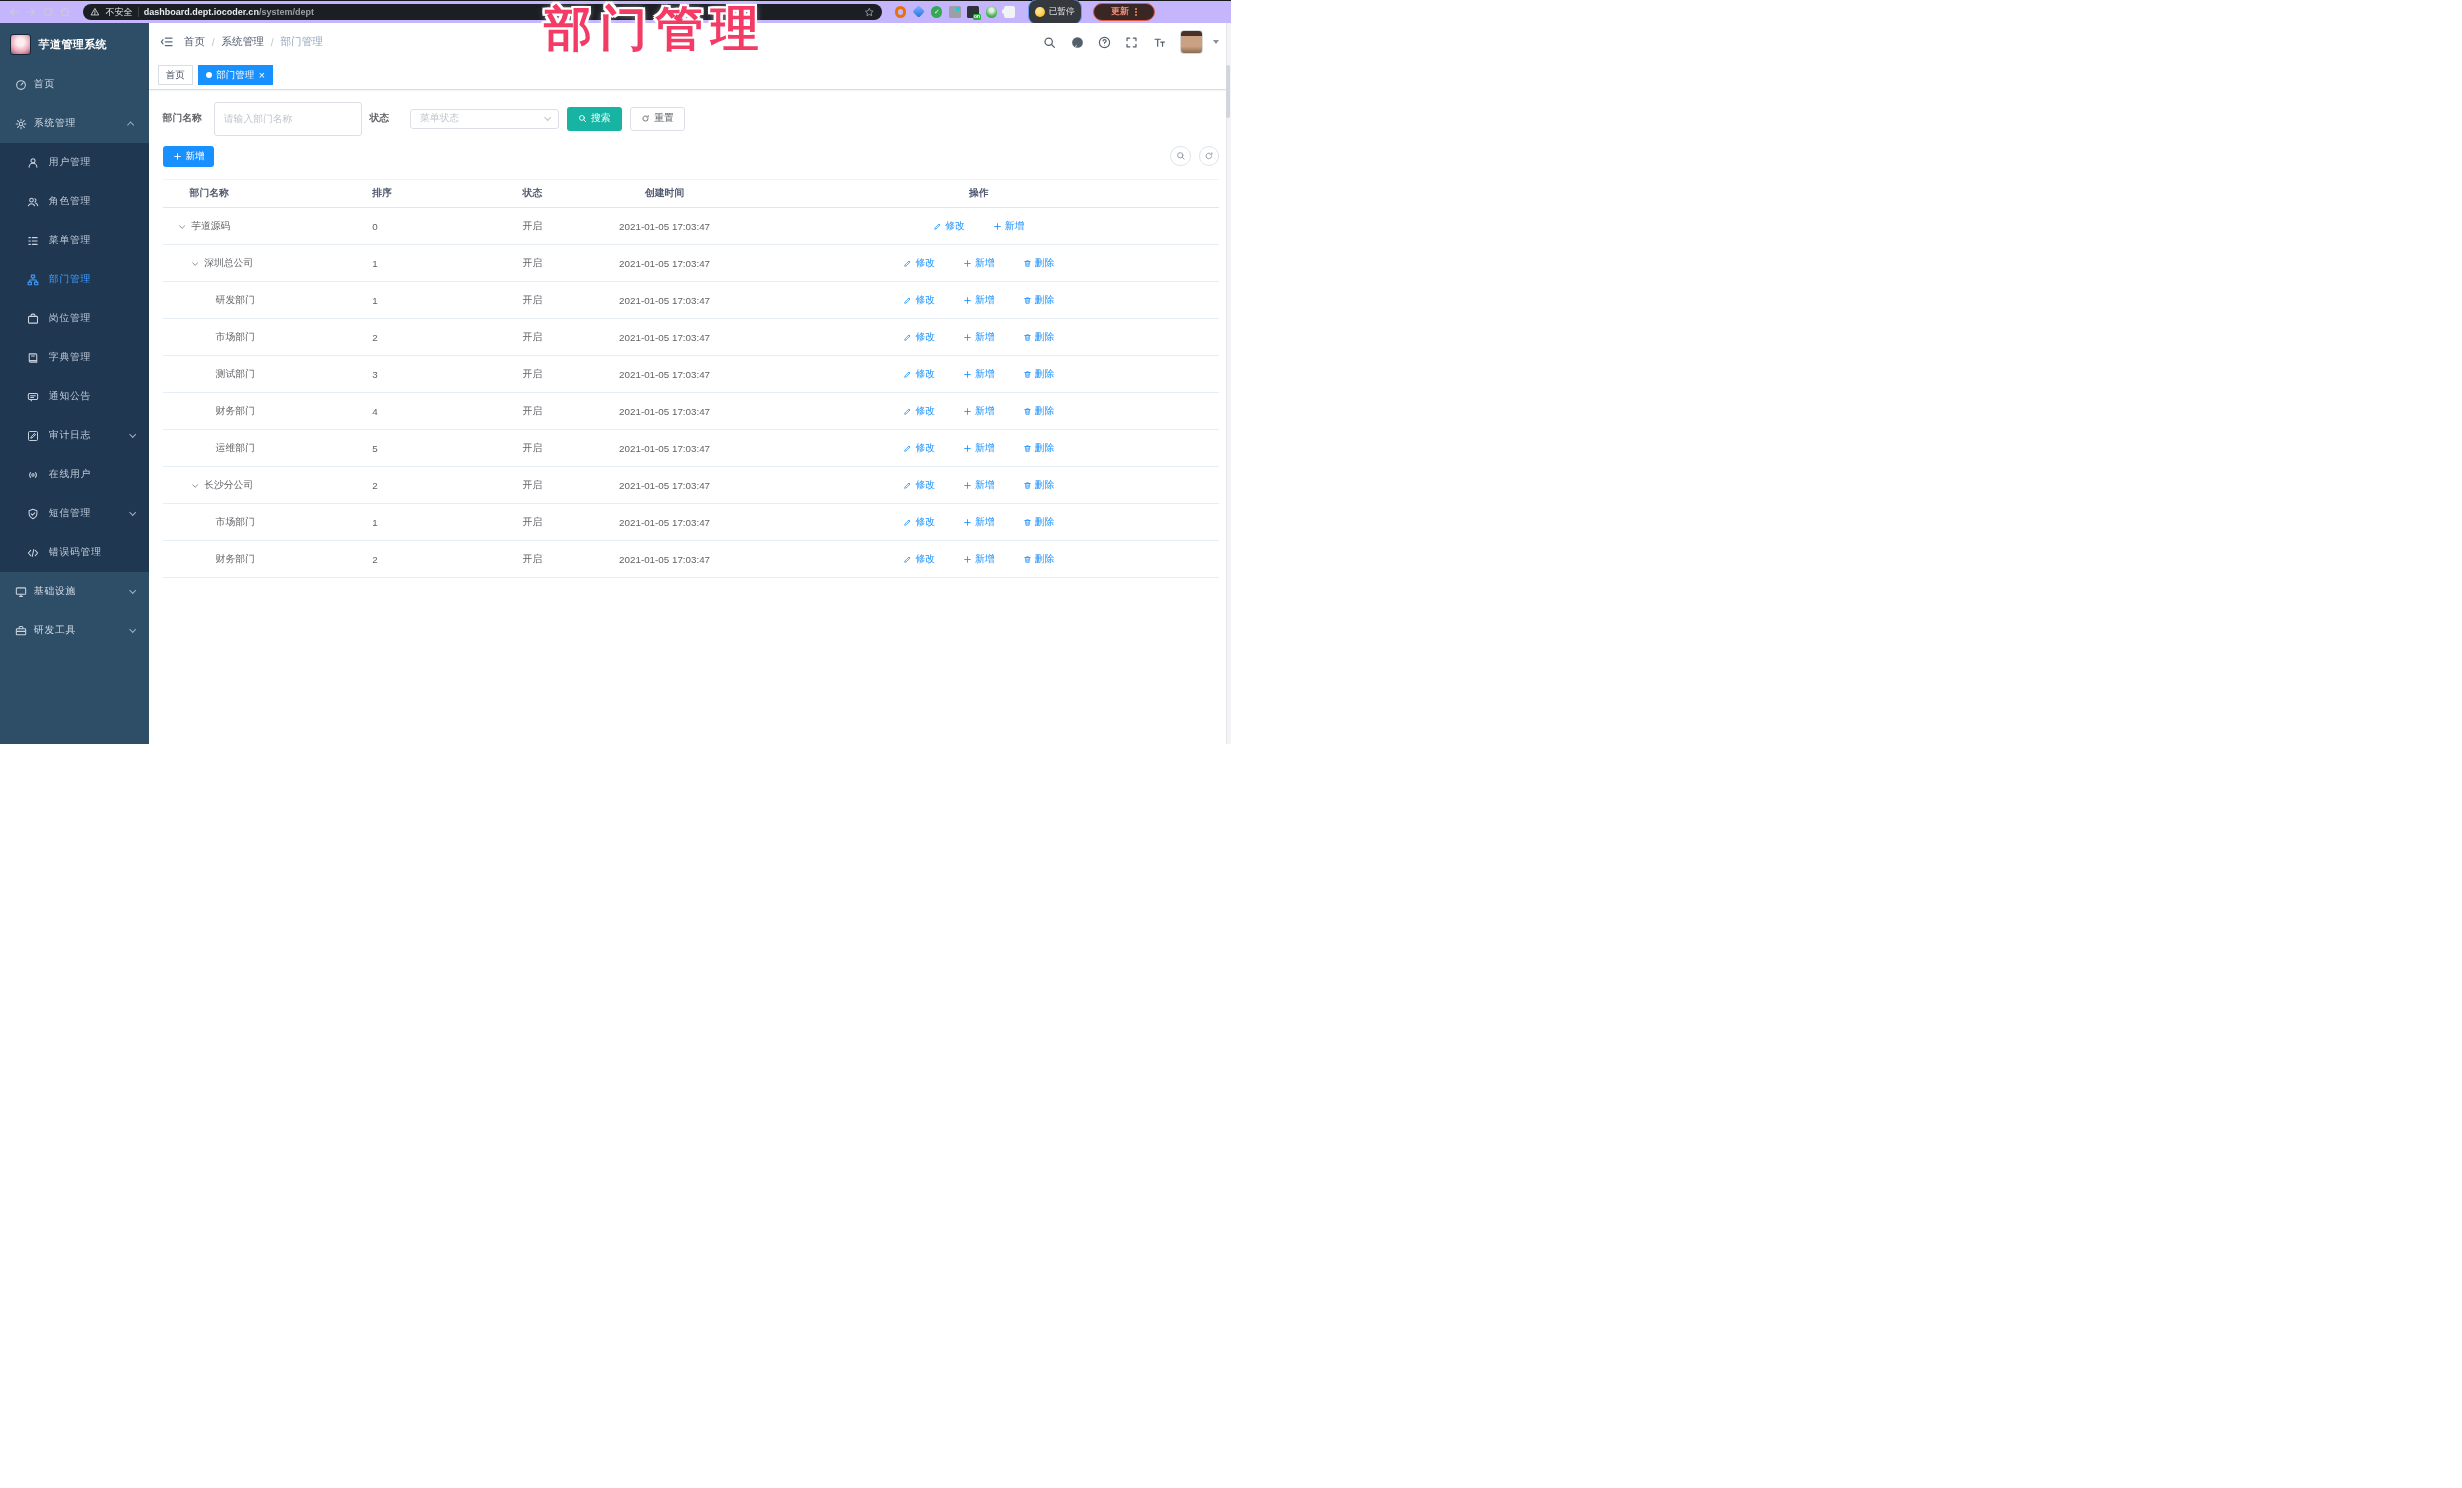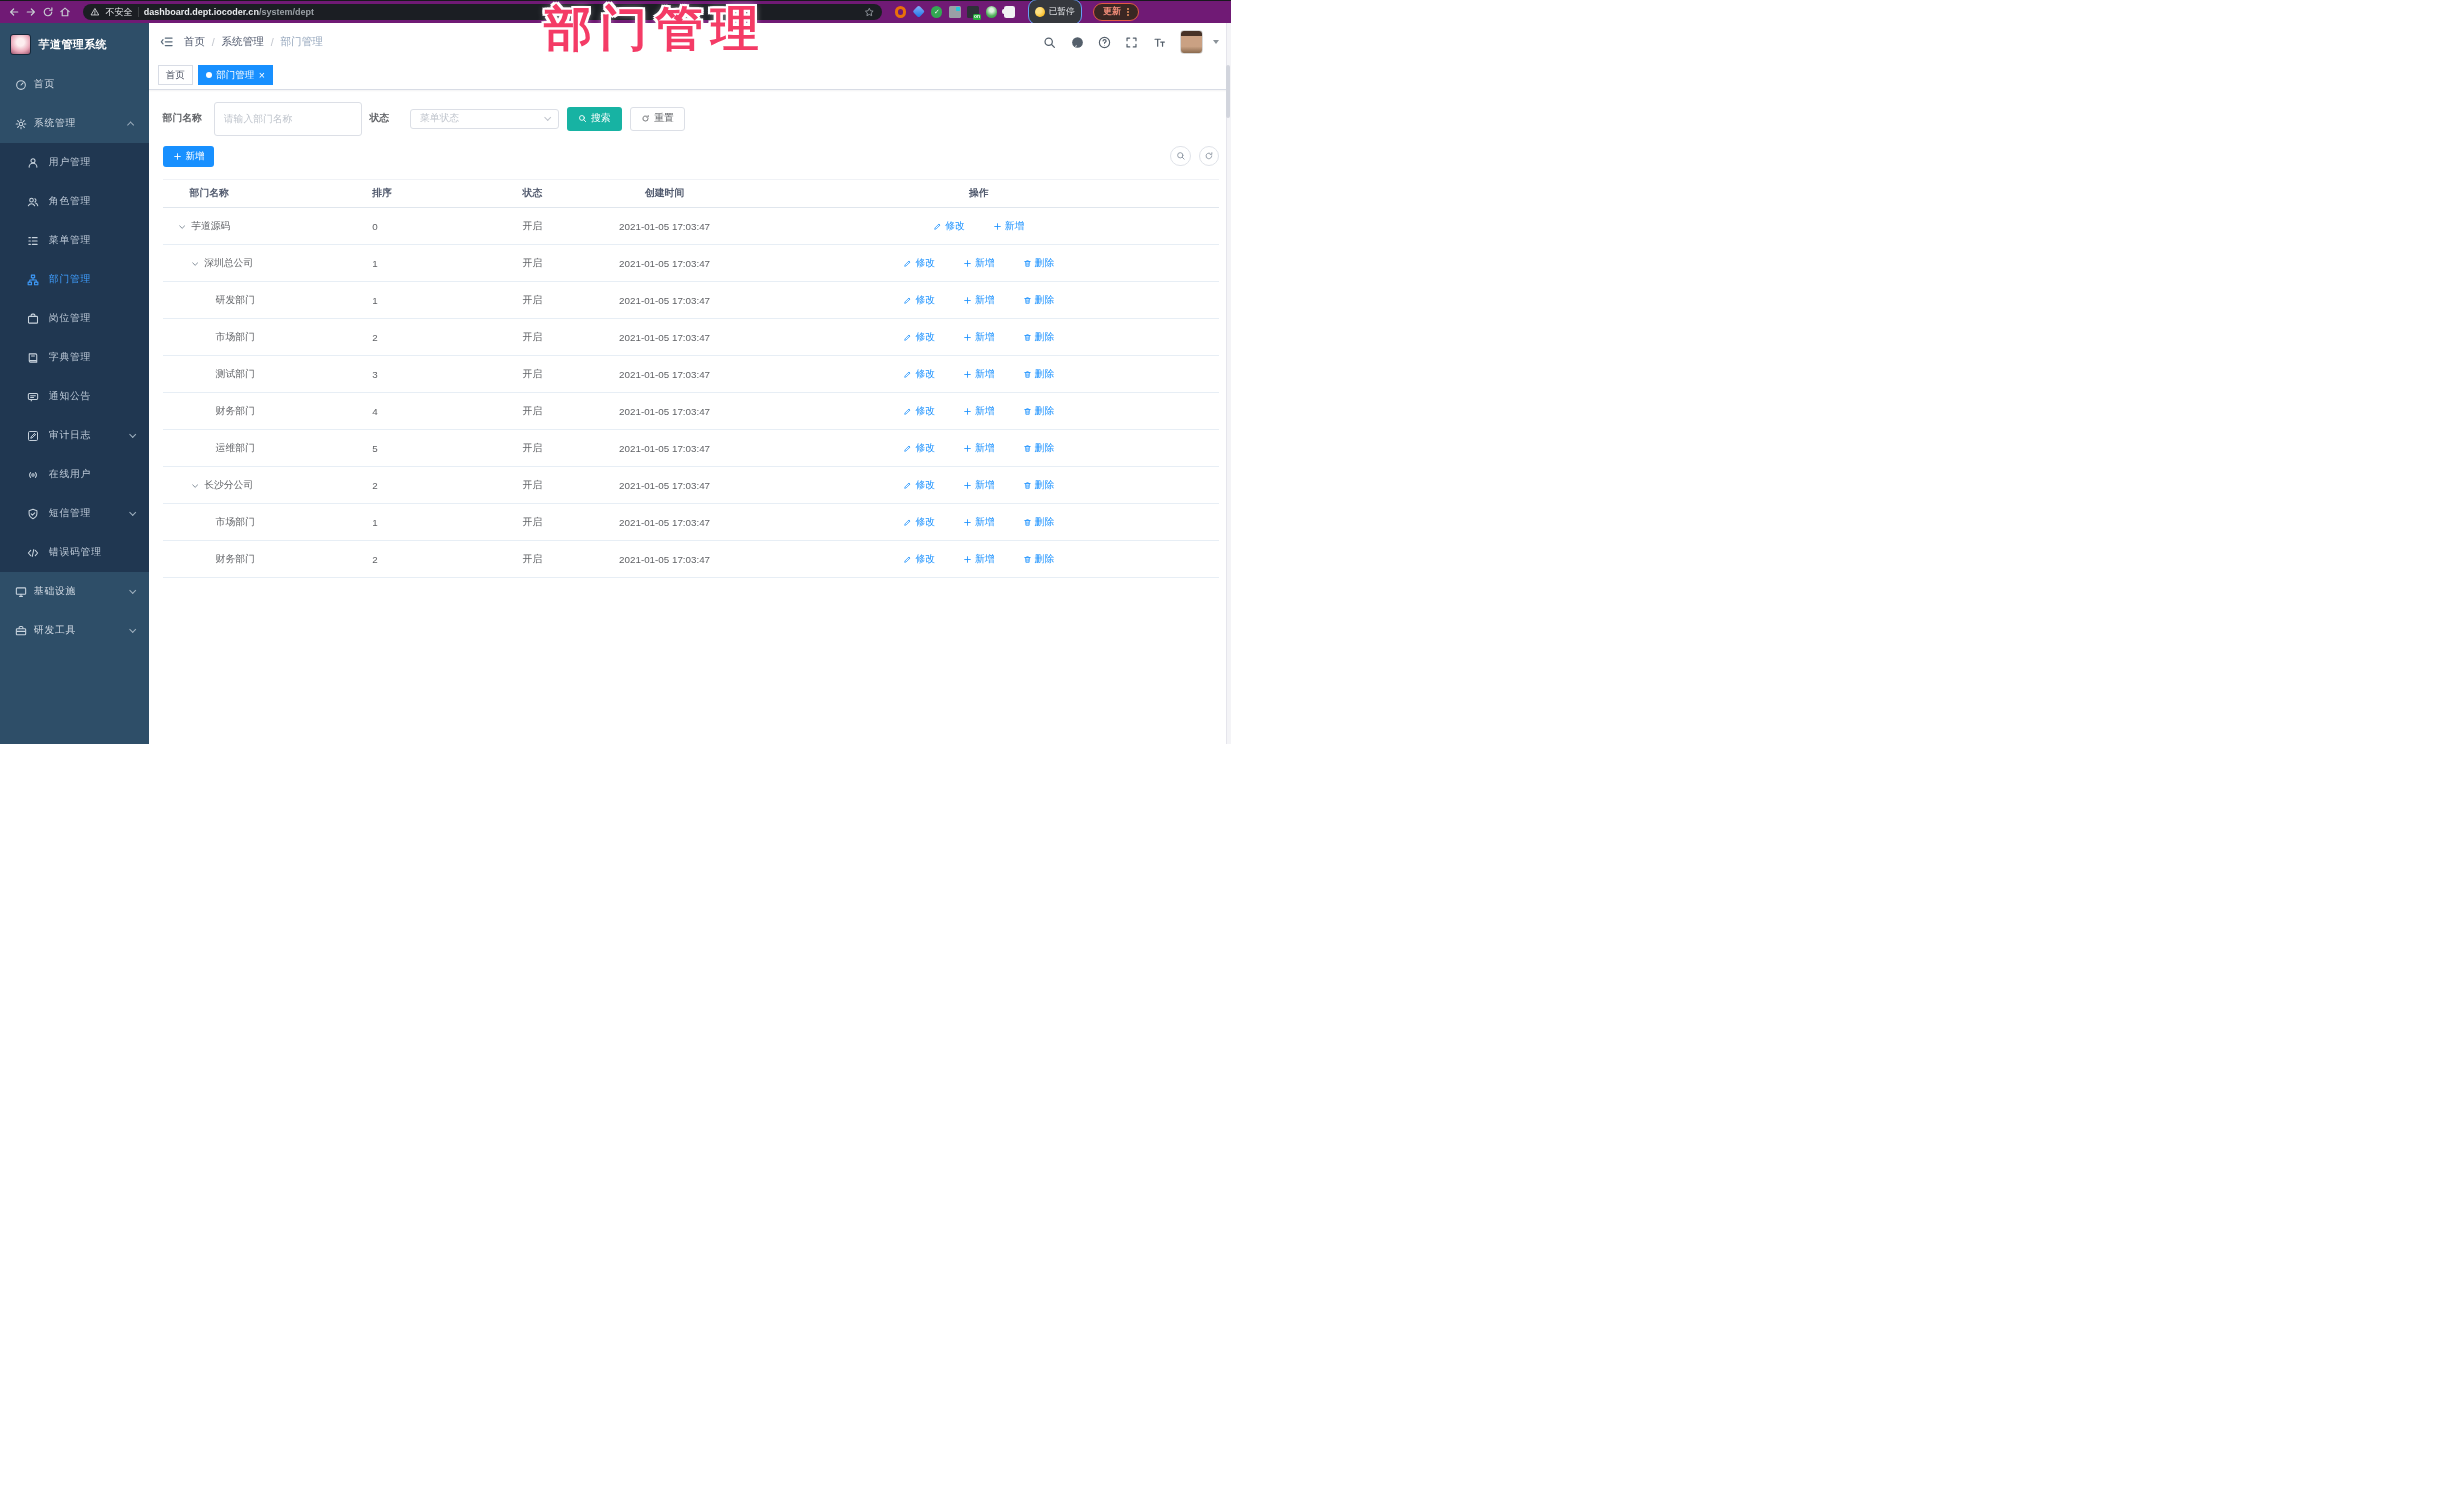--- a/index.html
+++ b/index.html
@@ -1,21 +1,21 @@
 <!DOCTYPE html>
 <html style="font-size:12px"><head>
 <meta charset="utf-8">
 <style>
   * { margin:0; padding:0; box-sizing:border-box; }
   html,body { background:#fff; }
   body { font-family:"Liberation Sans","DejaVu Sans",sans-serif; }
   .page { position:relative; width:1231px; height:744px; overflow:hidden; background:#fff; }
 
   
-  .browser-bar { height:23px; background:#701a75; border-top:1.5px solid #17191d;
+  .browser-bar { height:23px; background:#c4b5fd; border-top:1.5px solid #17191d;
     display:flex; align-items:center; padding:0 7.6px; gap:5.3px; }
   .nav-ic { width:12px; height:12px; color:#c7cbd1; flex:0 0 auto; display:flex; }
   .nav-ic svg { width:100%; height:100%; }
   .omnibox { flex:0 1 799px; height:16.7px; margin-left:6px; background:#1b1e23; border-radius:8.3px;
     display:flex; align-items:center; padding:0 7.6px; gap:5.3px; font-size:9px; color:#e8eaed; }
   .sec-ic { width:9.8px; height:9.8px; color:#dadce0; display:flex; }
   .omni-sep { width:0.8px; height:9.8px; background:#3c4043; }
   .url-host { color:#e8eaed; font-weight:bold; }
   .url-path { color:#9aa0a6; font-weight:bold; }
   .omni-star { margin-left:auto; width:10.6px; height:10.6px; color:#9aa0a6; display:flex; }
@@ -29,21 +29,21 @@
   .ext-on { background:#2d3138; border-radius:1.5px; }
   .ext-on .badge { position:absolute; right:-2.3px; bottom:-2.3px; background:#27ae3d; color:#fff; font-size:4.9px;
     padding:0 1.1px; border-radius:1.5px; line-height:6px; font-weight:bold; }
   .ext-person { border-radius:50%; background:radial-gradient(circle at 50% 35%,#dff3e0 20%,#52b25c 60%,#2f8f45); }
   .ext-puzzle { background:#f1f3f4; border-radius:2.3px; }
   .ext-puzzle::after { content:""; position:absolute; left:-2.3px; top:3px; width:4.5px; height:4.5px; border-radius:50%; background:#f1f3f4; }
   .profile-pill { margin-left:7.6px; height:17.4px; border-radius:9px; border:1.5px solid #669df6; background:#35383d;
     display:flex; align-items:center; gap:3.8px; padding:12px 6px; color:#e8eaed; font-size:8.7px; }
   .emoji-dot { width:9.8px; height:9.8px; border-radius:50%; background:radial-gradient(circle at 35% 35%,#ffe082 30%,#fbc02d 70%); }
   .update-pill { margin-left:6px; height:17.4px; border-radius:9px; border:1.5px solid #e25b43; background:#3a2723;
-    display:flex; align-items:center; gap:6px; padding:0 9px; color:#ef8b77; font-size:9px; font-weight:bold; }
+    display:flex; align-items:center; gap:6px; padding:0 17px; color:#ef8b77; font-size:9px; font-weight:bold; }
   .vdots { display:flex; flex-direction:column; gap:1.5px; }
   .vdots i { width:1.9px; height:1.9px; border-radius:50%; background:#e8935f; }
 
   
   .app { display:flex; height:721px; }
   .sidebar { width:149px; background:#2e4e68; color:#d4dce5; flex:0 0 auto; }
   .logo-row { height:42px; display:flex; align-items:center; gap:7.6px; padding:0 10px; }
   .logo-img { width:21px; height:21px; border-radius:3px;
     background:radial-gradient(circle at 50% 38%,#fdeef0 25%,#eaa9ba 62%,#99506a); border:0.8px solid #14283a; }
   .logo-title { font-size:11px; font-weight:bold; color:#fff; letter-spacing:0.4px; }

